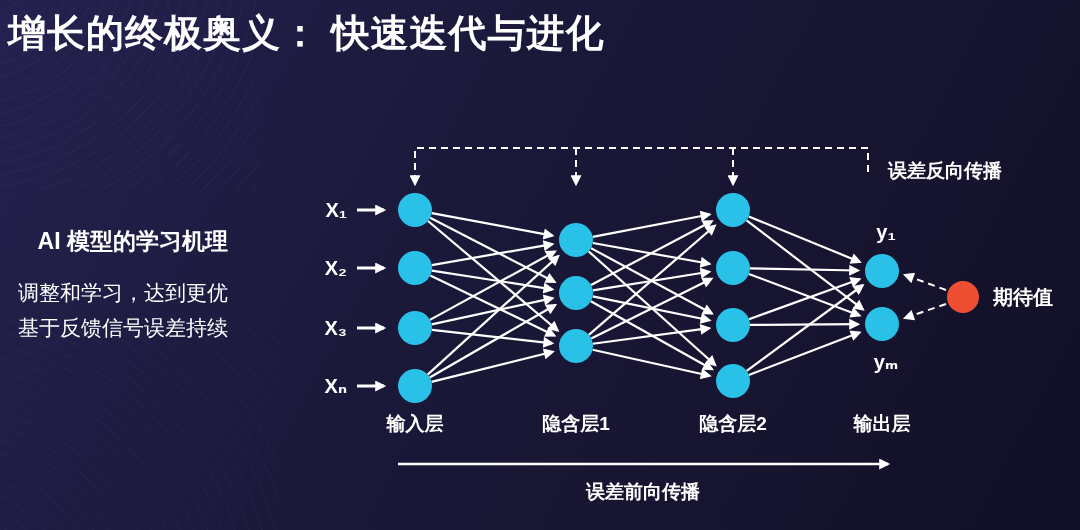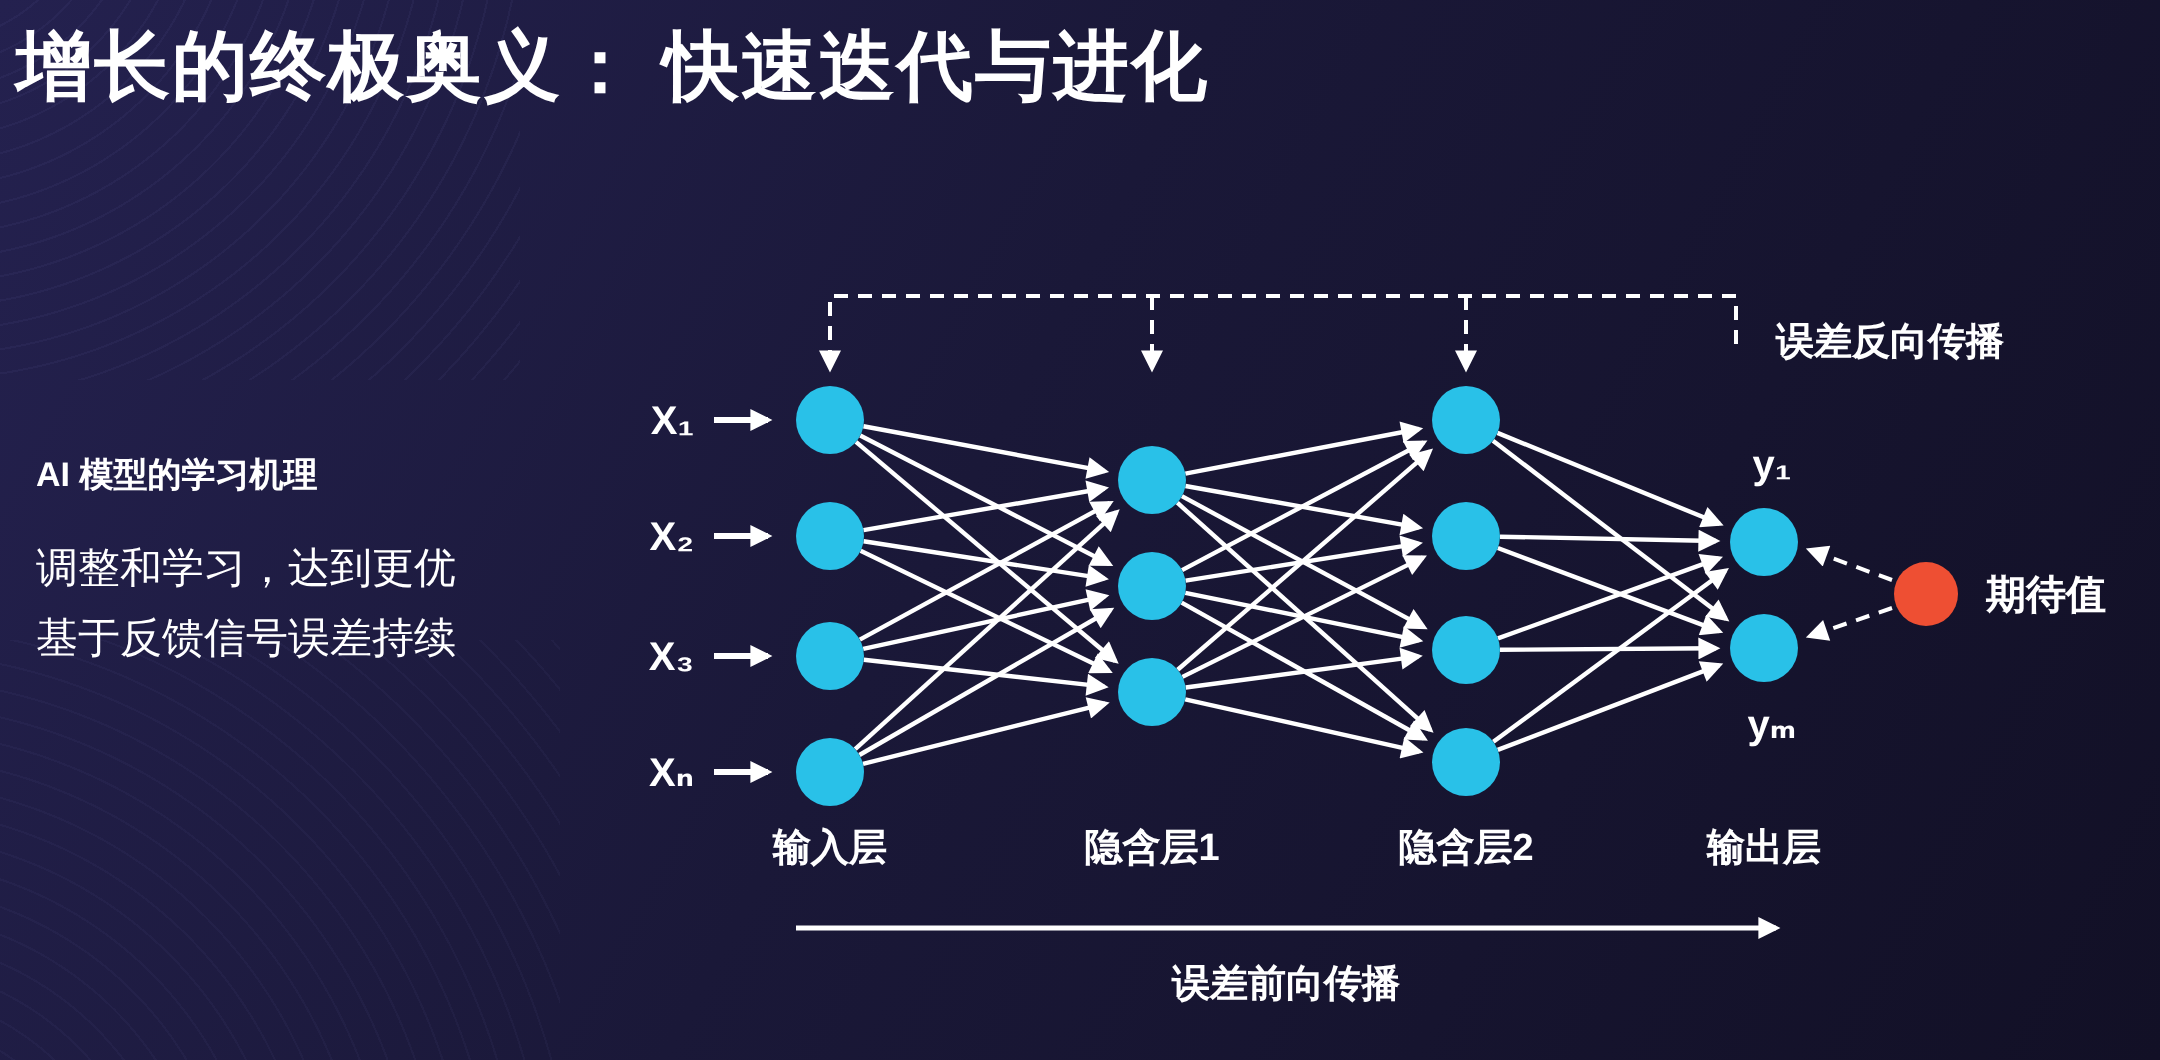--- a/index.html
+++ b/index.html
@@ -18,21 +18,21 @@
   .corner-pattern.bl {
     left: -80px; bottom: -110px; width: 360px; height: 320px; opacity: .5;
     background: repeating-radial-gradient(circle at 5% 95%,
       transparent 0 12px, rgba(140,140,220,0.09) 12px 13px);
   }
   .title {
     position: absolute; left: 8px; top: 8px; margin: 0;
     font-size: 38px; font-weight: bold; letter-spacing: 1px; color: #fff;
   }
   .left-panel { position: absolute; left: 18px; top: 226px; }
-  .panel-heading { font-size: 17px; font-weight: bold; margin: 0 0 18px 0; }
+  .panel-heading { font-size: 23px; font-weight: bold; margin: 0 0 18px 0; text-align: right; }
   .panel-line { font-size: 21px; line-height: 35px; }
   #network { position: absolute; left: 0; top: 0; }
   #network text { fill: #ffffff; }
   .layer-label  { font: bold 19px "Liberation Sans","DejaVu Sans",sans-serif; }
   .io-label     { font: bold 20px "Liberation Sans","DejaVu Sans",sans-serif; }
   .flow-label   { font: bold 19px "Liberation Sans","DejaVu Sans",sans-serif; }
   .target-label { font: bold 20px "Liberation Sans","DejaVu Sans",sans-serif; }
 </style>
 </head>
 <body>

